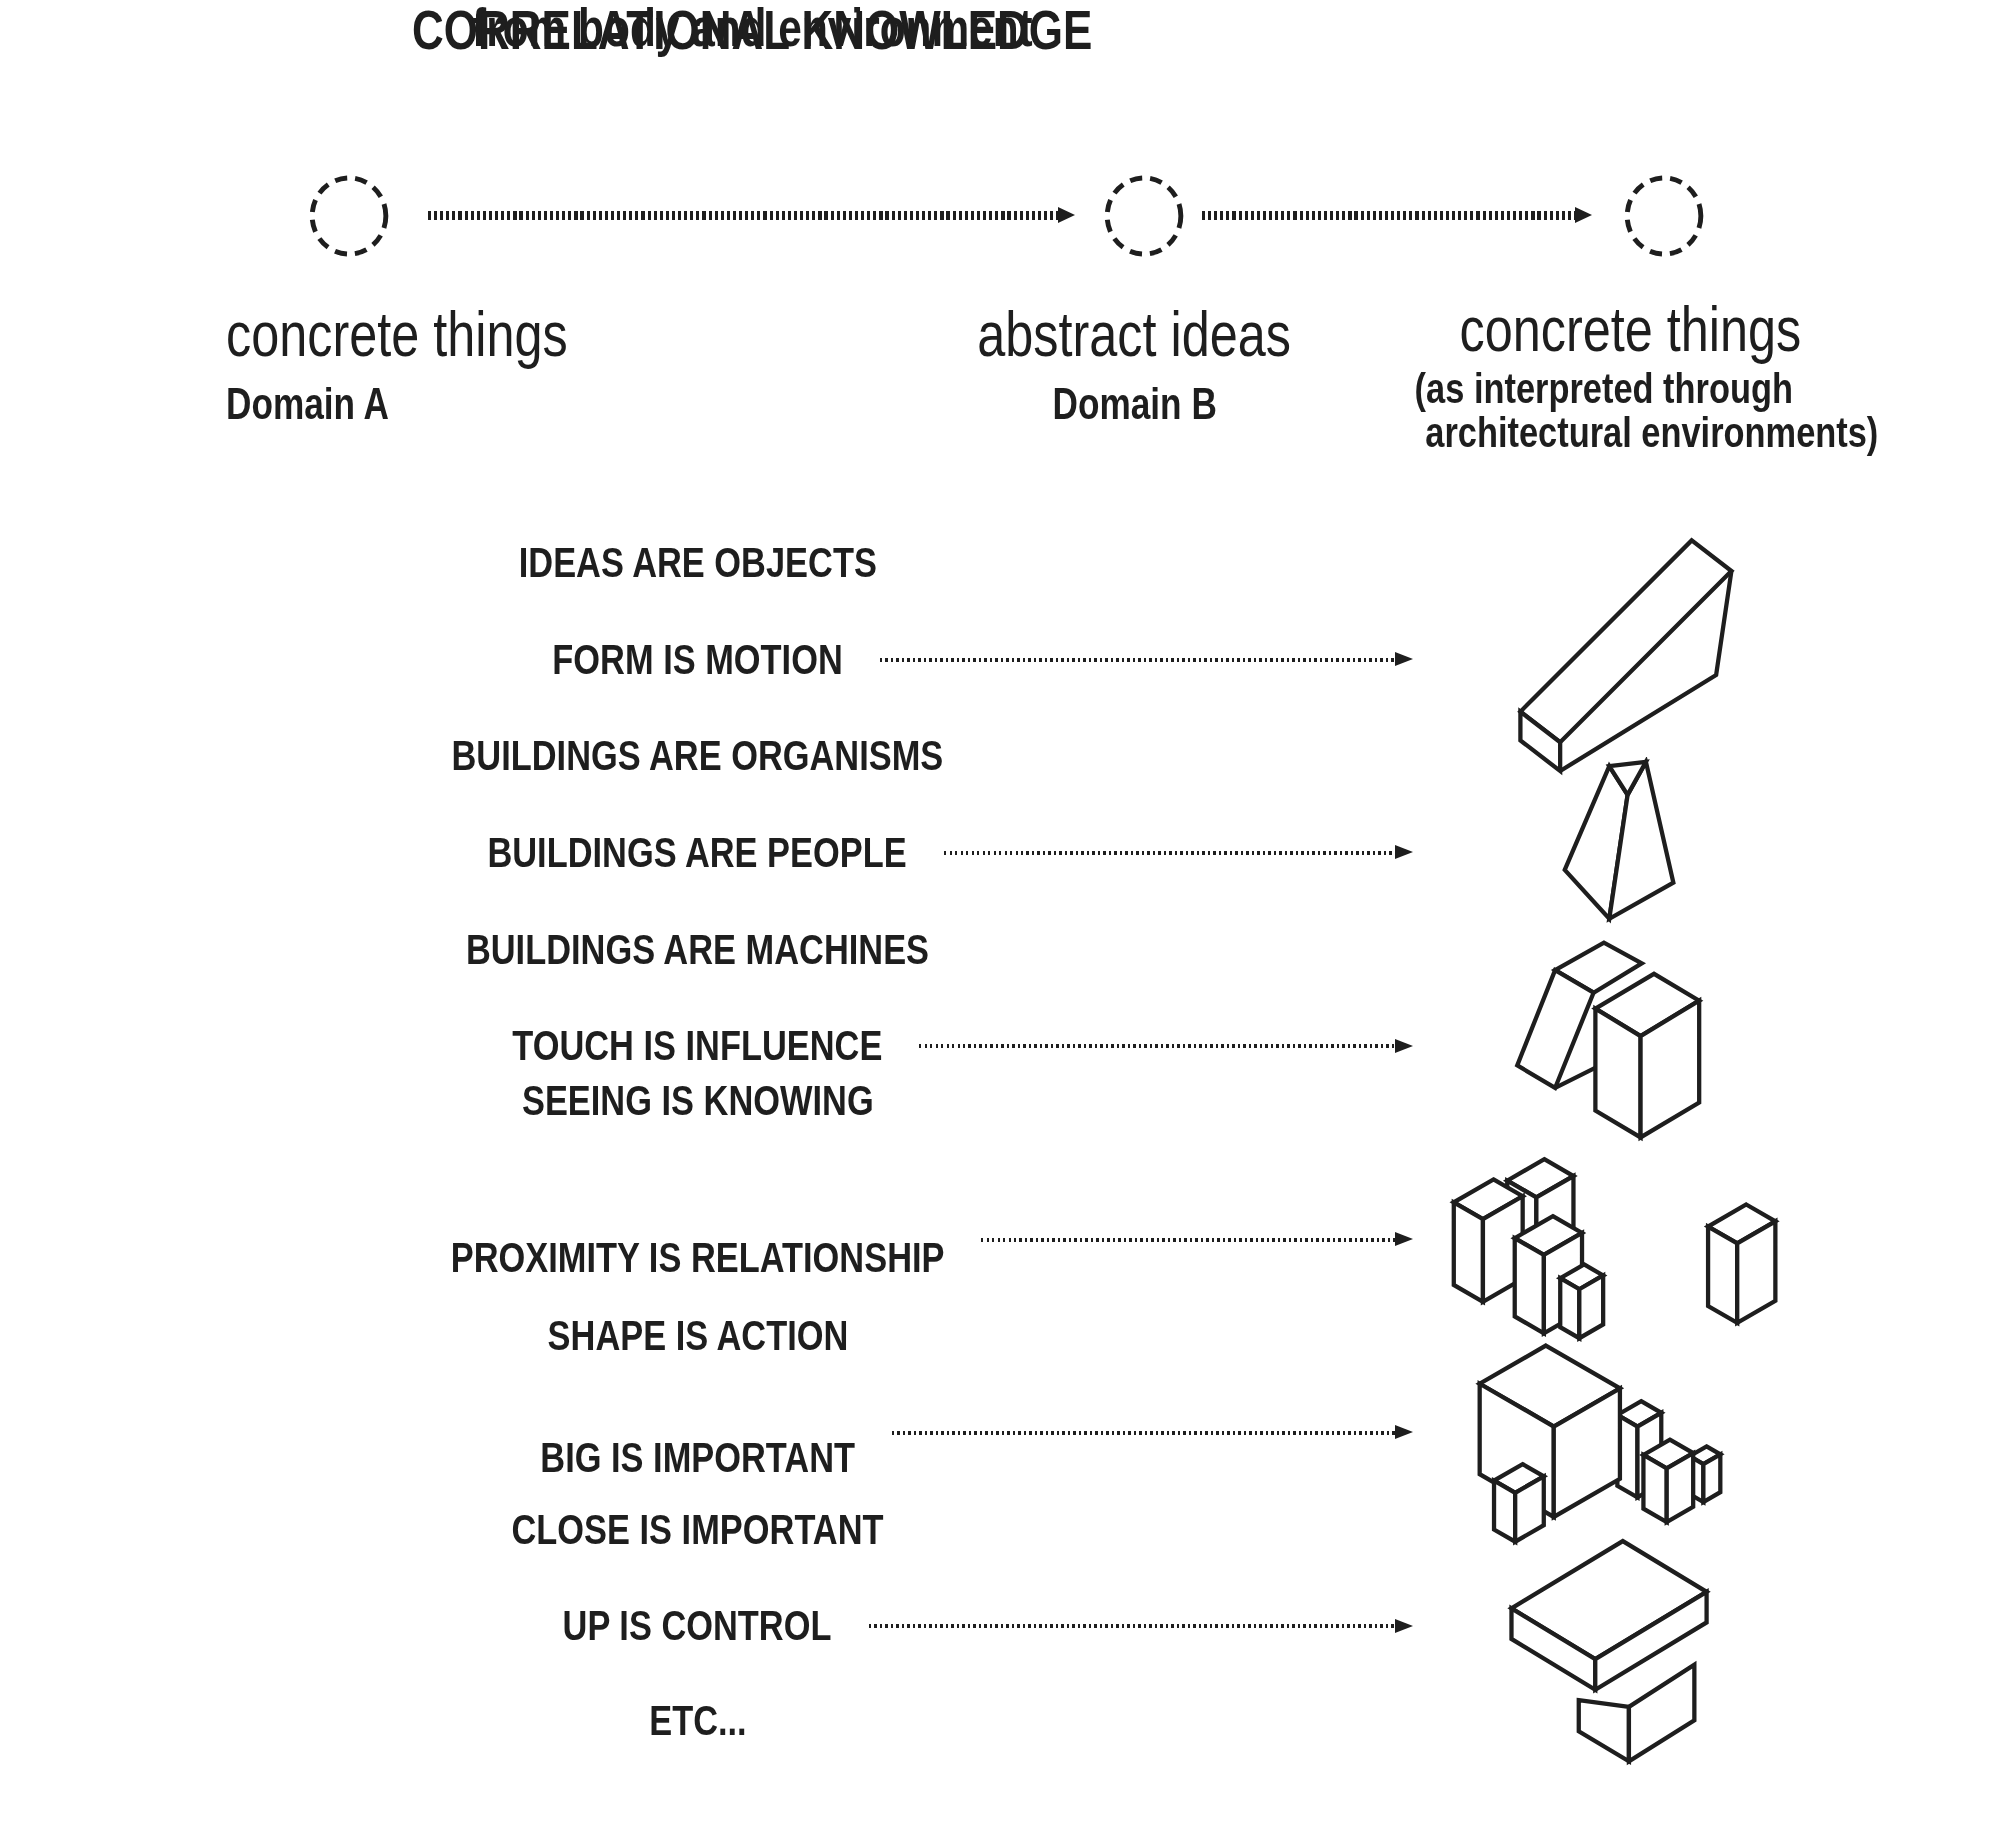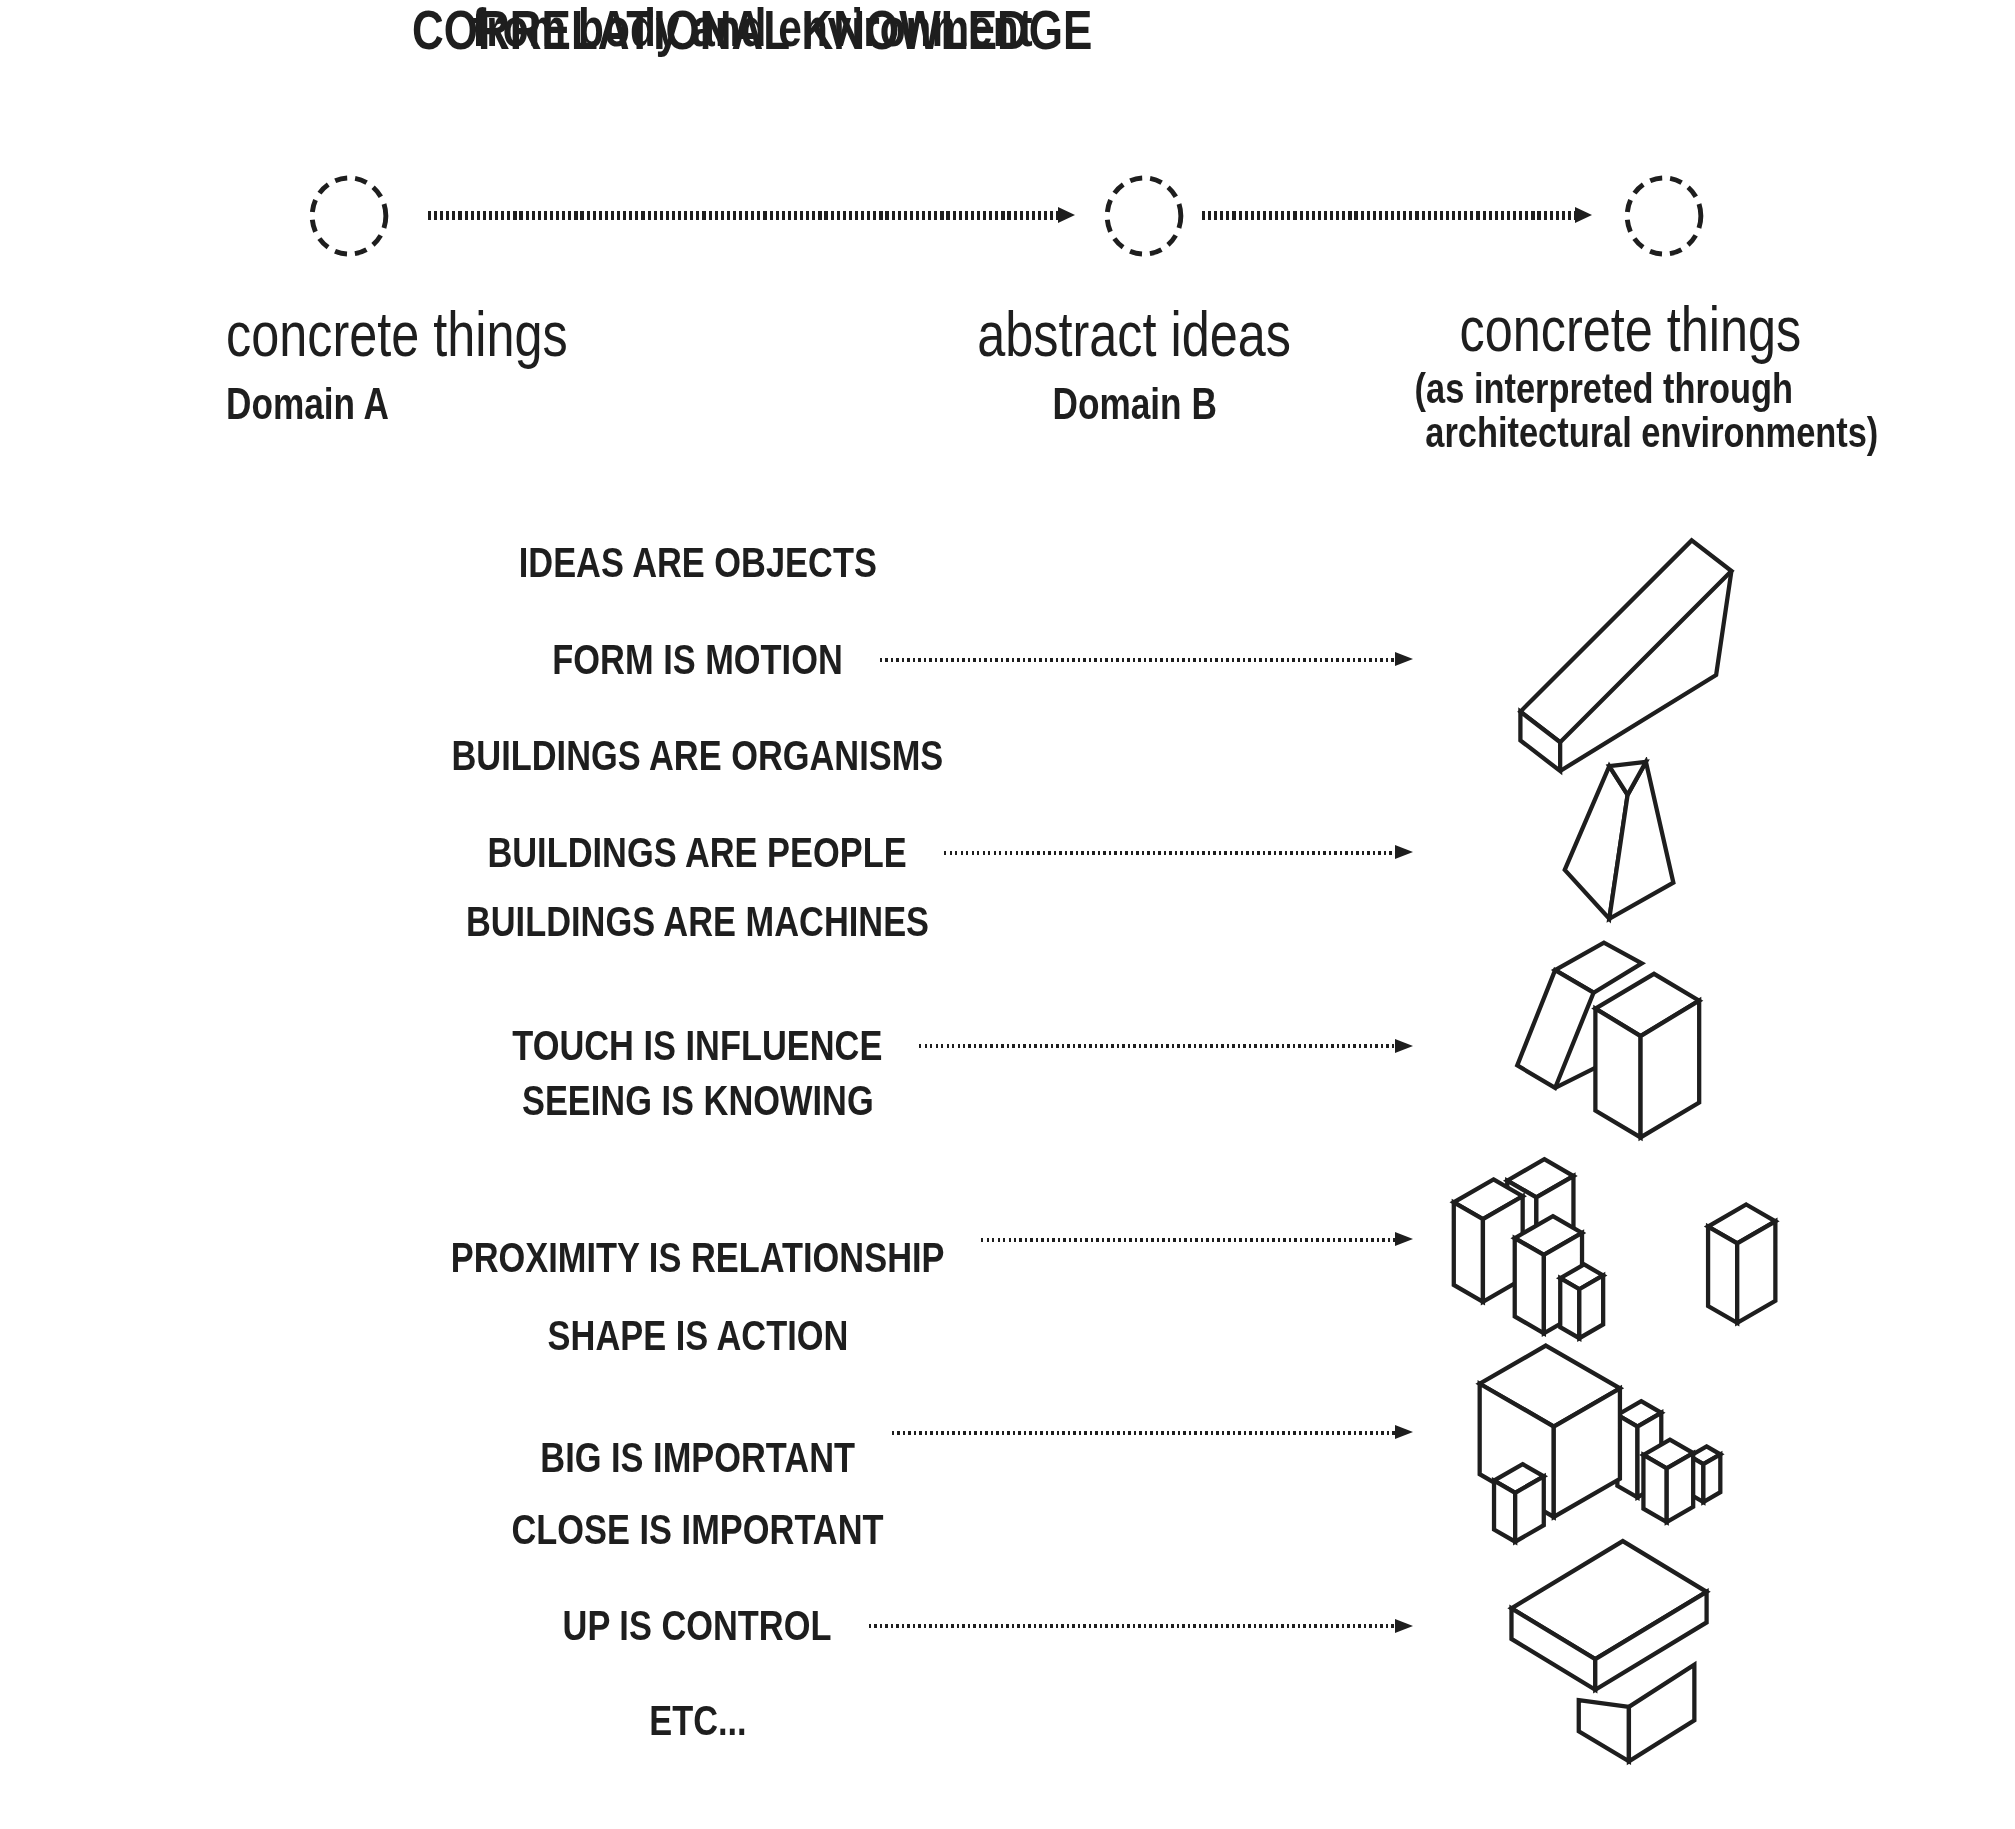--- a/index.html
+++ b/index.html
@@ -81,21 +81,21 @@
       <div class="abs dotline-thin" style="left: 880px; top: 658px; width: 515px;"></div>
       <div class="abs ahead ahead-sm" style="left: 1395px; top: 652px;"></div>
       <div class="abs metaphor-row" style="top: 722px;">
         <span class="cond lbl">BUILDINGS ARE ORGANISMS</span>
       </div>
       <div class="abs metaphor-row" style="top: 819px;">
         <span class="cond lbl">BUILDINGS ARE PEOPLE</span>
       </div>
       <div class="abs dotline-thin" style="left: 944px; top: 851px; width: 451px;"></div>
       <div class="abs ahead ahead-sm" style="left: 1395px; top: 845px;"></div>
-      <div class="abs metaphor-row" style="top: 888px;">
+      <div class="abs metaphor-row" style="top: 916px;">
         <span class="cond lbl">BUILDINGS ARE MACHINES</span>
       </div>
       <div class="abs metaphor-row" style="top: 1012px;">
         <span class="cond lbl">TOUCH IS INFLUENCE</span>
       </div>
       <div class="abs dotline-thin" style="left: 919px; top: 1044px; width: 475px;"></div>
       <div class="abs ahead ahead-sm" style="left: 1395px; top: 1039px;"></div>
       <div class="abs metaphor-row" style="top: 1067px;">
         <span class="cond lbl">SEEING IS KNOWING</span>
       </div>

